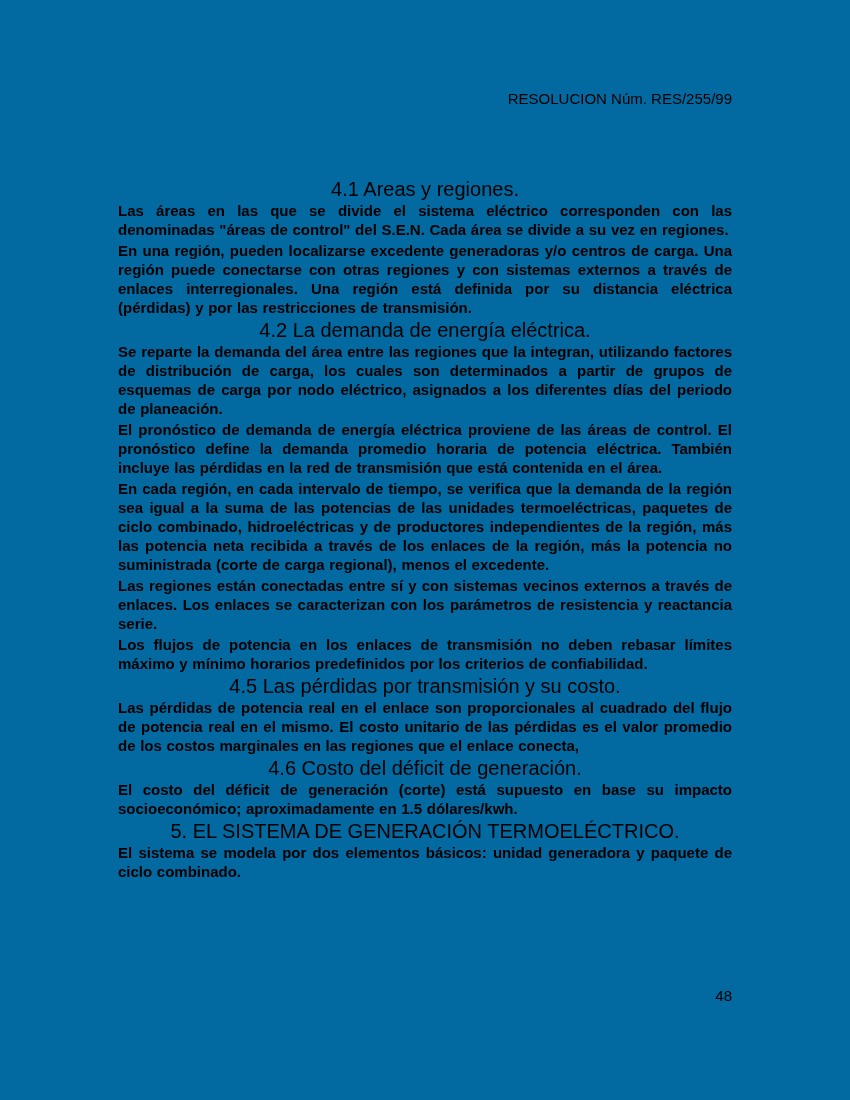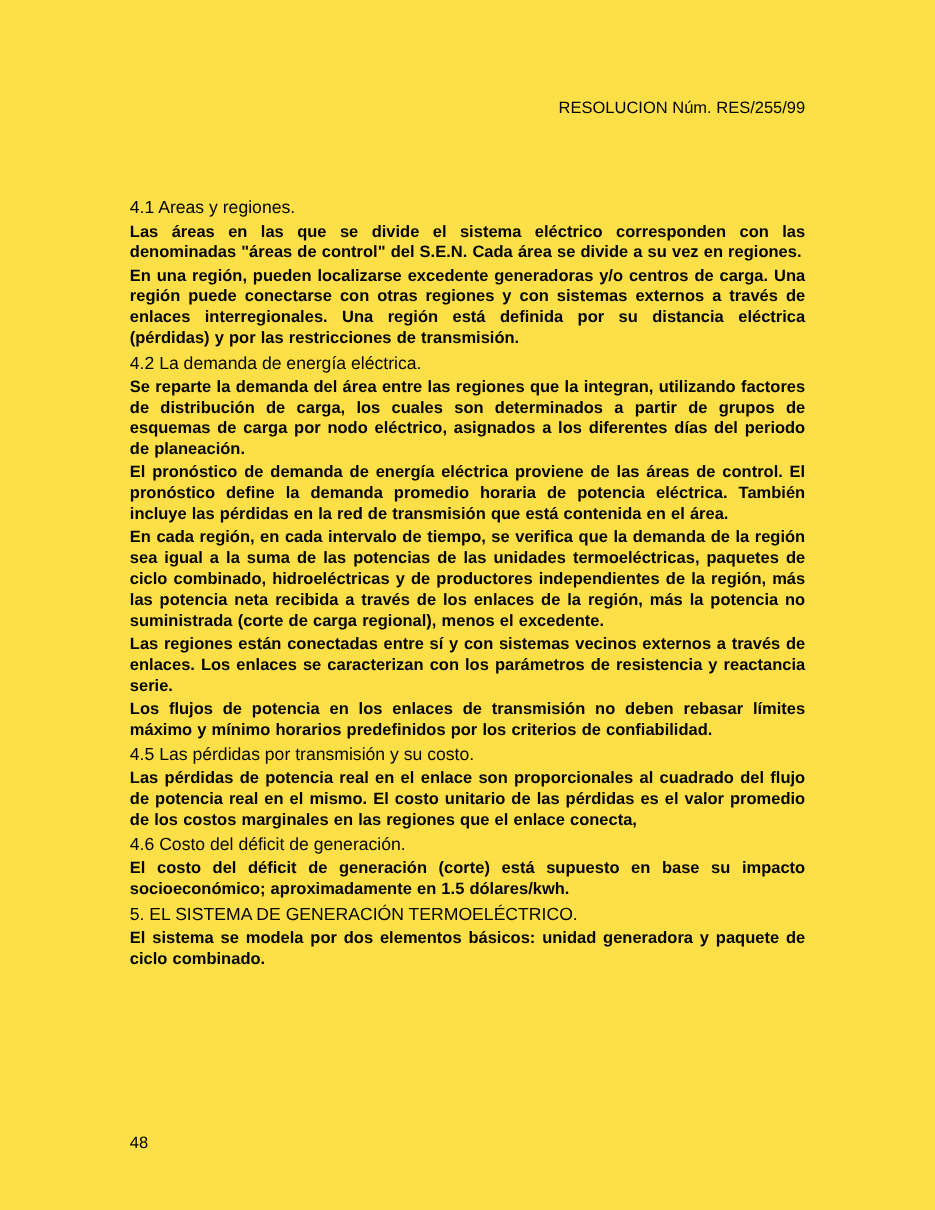--- a/index.html
+++ b/index.html
@@ -11,21 +11,21 @@
     position: relative;
     width: 850px;
     height: 1100px;
     font-family: "Liberation Sans", sans-serif;
     color: #000000;
     overflow: hidden;
   }
   .page {
     position: absolute;
     inset: 0;
-    background: #fde047;
+    background: #0369a1;
   }
   .page-header {
     position: absolute;
     top: 89px;
     left: 118px;
     width: 614px;
     text-align: right;
     font-size: 15px;
     line-height: 19px;
     white-space: nowrap;
@@ -33,38 +33,39 @@
   .content {
     position: absolute;
     top: 180px;
     left: 118px;
     width: 614px;
     font-size: 15px;
     line-height: 19px;
   }
   .content section { margin: 0; }
   .section-heading {
-    font-size: 16px;
+    font-size: 20px;
     font-weight: normal;
     margin: 4px 0 0 0;
     line-height: 19px;
-    text-align: left;
+    text-align: center;
   }
   .content section:first-child .section-heading { margin-top: 0; }
   .content p {
     margin: 2px 0 0 0;
     text-align: justify;
     word-spacing: 0.5px;
     font-weight: bold;
   }
   .page-number {
     position: absolute;
-    top: 1030px;
+    top: 986px;
     left: 118px;
     width: 614px;
+    text-align: right;
     font-size: 15px;
     line-height: 19px;
   }
 </style>
 </head>
 <body>
 
 <div class="page">
 
   <div class="page-header">RESOLUCION Núm. RES/255/99</div>

